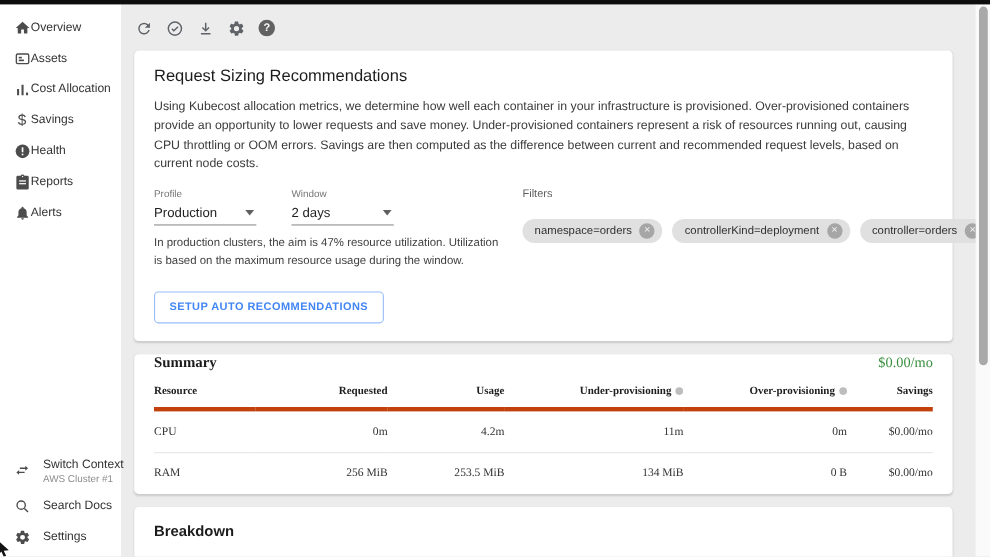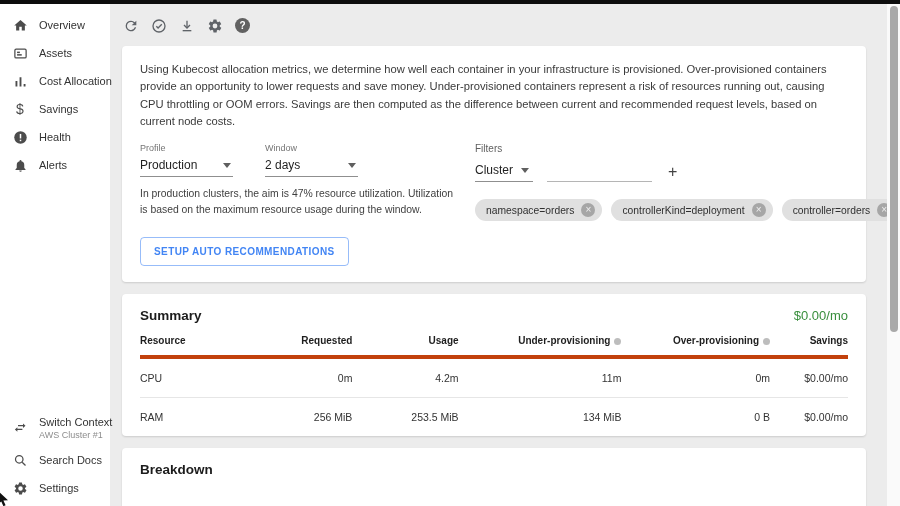--- a/index.html
+++ b/index.html
@@ -5,21 +5,21 @@
   * { margin:0; padding:0; box-sizing:border-box; }
   html,body { width:900px; height:506px; overflow:hidden; background:#ececec;
     font-family:"Liberation Sans", sans-serif; color:#212121; position:relative; }
 
   .top-strip { position:absolute; top:0; left:0; width:900px; height:4px; background:#0d0d0d; z-index:30; }
 
   
   .sidebar { position:absolute; top:4px; left:0; bottom:0; width:110px; background:#ffffff; z-index:10;
     display:flex; flex-direction:column; }
   .nav { padding-top:7px; }
-  .nav-item { display:flex; align-items:center; gap:11px; padding:6px 6px 6px 12px; cursor:pointer; }
+  .nav-item { display:flex; align-items:center; padding:6px 6px 6px 12px; cursor:pointer; }
   .nav-icon { width:16px; height:16px; flex:0 0 16px; color:#4c4c4c; display:flex; align-items:center; justify-content:center; }
   .nav-icon svg { width:15px; height:15px; display:block; }
   .nav-label { font-size:11px; color:#333333; white-space:nowrap; }
   .dollar-glyph { font-size:14px; font-weight:400; color:#4c4c4c; line-height:1; }
   .sidebar-footer { position:absolute; bottom:4px; left:0; width:110px; }
   .footer-item { display:flex; align-items:center; gap:11px; padding:6px 4px 6px 12px; cursor:pointer; }
   .footer-label-wrap { display:flex; flex-direction:column; }
   .footer-sublabel { font-size:9px; color:#8d8d8d; margin-top:2px; white-space:nowrap; }
 
   
@@ -61,21 +61,21 @@
   .filter-input { border:none; border-bottom:1px solid #b5b5b5; width:105px; height:18px; font-size:11px;
     background:transparent; outline:none; }
   .add-filter { font-size:16px; color:#424242; line-height:1; padding:0 2px 2px; cursor:pointer; }
   .chips { display:flex; gap:9px; margin-top:17px; }
   .chip { display:inline-flex; align-items:center; background:#e0e0e0; border-radius:13px;
     padding:4px 7px 4px 11px; font-size:10.3px; color:#303030; cursor:pointer; }
   .chip-x { width:14px; height:14px; border-radius:50%; background:#a6a6a6; color:#efefef; font-size:10px;
     line-height:13px; text-align:center; margin-left:7px; cursor:pointer; }
 
   
-  .card-summary { padding:14px 18px 0; }
+  .card-summary { padding:0 18px 0;font-family:Liberation Serif, serif; }
   .section-head { display:flex; justify-content:space-between; align-items:center; }
   .section-title { font-size:13.5px; font-weight:700; color:#1c1c1c; }
   .total-savings { font-size:13px; font-weight:500; color:#388e3c; }
   table { width:100%; border-collapse:collapse; }
   th { font-size:10px; font-weight:700; color:#1e1e1e; padding:12px 0 9px; border-bottom:4px solid #c2410c;
     text-align:right; vertical-align:middle; }
   th.left, td.left { text-align:left; }
   td { font-size:10.5px; color:#333333; padding:13px 0; text-align:right; border-bottom:1px solid #e6e6e6; }
   tr:last-child td { border-bottom:none;margin-top:28px; }
   .card-summary tr:last-child td { border-bottom:none; }
@@ -136,20 +136,30 @@
         <svg viewBox="0 0 24 24">
             <circle cx="12" cy="12" r="10" fill="currentColor"></circle>
             <rect x="10.8" y="6.3" width="2.4" height="7.2" fill="#ffffff"></rect>
             <rect x="10.8" y="15.5" width="2.4" height="2.4" fill="#ffffff"></rect>
           </svg>
       </span>
       <span class="nav-label">Health</span>
     </div>
     <div class="nav-item">
       <span class="nav-icon">
+        <svg viewBox="0 0 24 24">
+            <path fill="currentColor" d="M19 3h-4.18A3 3 0 0 0 12 1a3 3 0 0 0-2.82 2H5a2 2 0 0 0-2 2v16a2 2 0 0 0 2 2h14a2 2 0 0 0 2-2V5a2 2 0 0 0-2-2zm-7 0a1 1 0 1 1 0 2 1 1 0 0 1 0-2z"></path>
+            <rect x="7" y="9.5" width="10" height="1.8" fill="#ffffff"></rect>
+            <rect x="7" y="13.5" width="10" height="1.8" fill="#ffffff"></rect>
+          </svg>
+      </span>
+      <span class="nav-label">Reports</span>
+    </div>
+    <div class="nav-item">
+      <span class="nav-icon">
         <svg viewBox="0 0 24 24" fill="currentColor">
             <path d="M12 22a2 2 0 0 0 2-2h-4a2 2 0 0 0 2 2zm6-6v-5a6 6 0 0 0-4.5-5.82V4.5a1.5 1.5 0 0 0-3 0v.68A6 6 0 0 0 6 11v5l-2 2v1h16v-1z"></path>
           </svg>
       </span>
       <span class="nav-label">Alerts</span>
     </div>
   </div>
 
   <div class="sidebar-footer">
     <div class="footer-item">
@@ -211,20 +221,21 @@
       </span>
       <span class="tb-icon">
         <span class="help-circle">?</span>
       </span>
     </div>
   </div>
 
   <div class="content">
 
     <div class="card card-intro">
+      <div class="page-title">Request Sizing Recommendations</div>
       <div class="page-desc">Using Kubecost allocation metrics, we determine how well each container in your infrastructure is provisioned. Over-provisioned containers provide an opportunity to lower requests and save money. Under-provisioned containers represent a risk of resources running out, causing CPU throttling or OOM errors. Savings are then computed as the difference between current and recommended request levels, based on current node costs.</div>
 
       <div class="controls">
         <div class="controls-left">
           <div class="select-row">
             <div class="select-group">
               <div class="select-label">Profile</div>
               <div class="select-box">
                 <span>Production</span>
                 <span class="caret"></span>
@@ -237,28 +248,20 @@
                 <span class="caret"></span>
               </div>
             </div>
           </div>
           <div class="profile-note">In production clusters, the aim is 47% resource utilization. Utilization is based on the maximum resource usage during the window.</div>
           <button class="setup-btn">SETUP AUTO RECOMMENDATIONS</button>
         </div>
 
         <div class="controls-right">
           <div class="filters-label">Filters</div>
-          <div class="filter-row">
-            <div class="filter-select">
-              <span>Cluster</span>
-              <span class="caret"></span>
-            </div>
-            <input class="filter-input" type="text" style="">
-            <span class="add-filter">+</span>
-          </div>
           <div class="chips">
             <span class="chip">
               <span>namespace=orders</span>
               <span class="chip-x">×</span>
             </span>
             <span class="chip">
               <span>controllerKind=deployment</span>
               <span class="chip-x">×</span>
             </span>
             <span class="chip">

